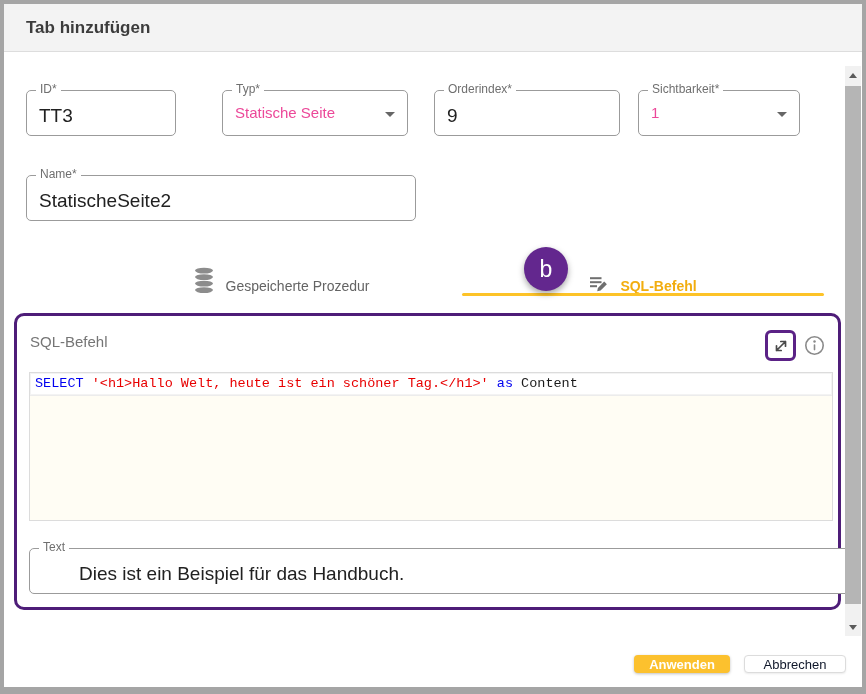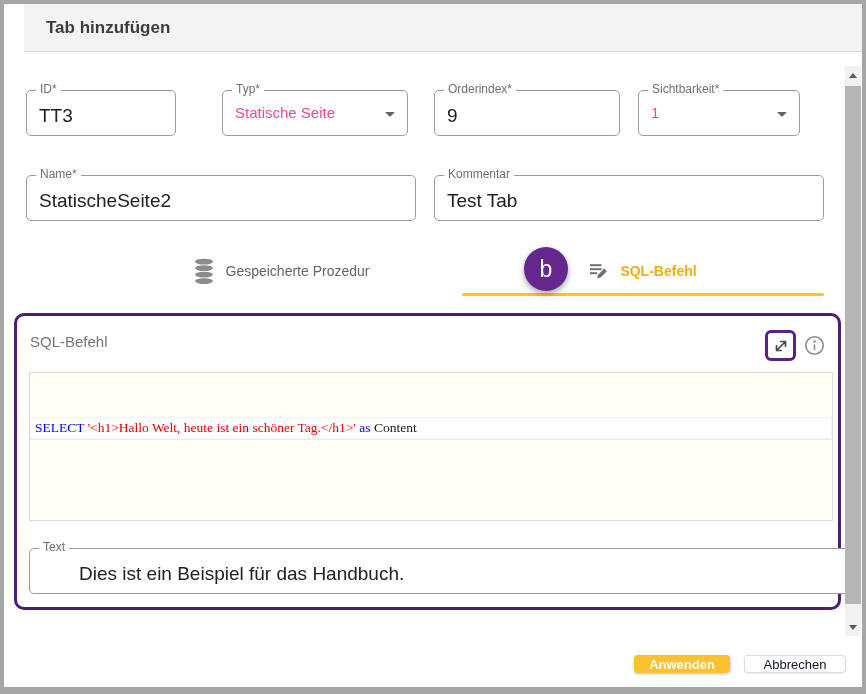--- a/index.html
+++ b/index.html
@@ -4,46 +4,46 @@
 <style>
   html,body{margin:0;padding:0;background:#fff;}
   *{box-sizing:border-box;}
   .window{
     position:relative;width:866px;height:694px;
     border:4px solid #a5a5a5;border-bottom-width:7px;
     background:#fff;overflow:hidden;
     font-family:"Liberation Sans","DejaVu Sans",sans-serif;
   }
   
-  .header{position:absolute;left:0;top:0;right:0;height:48px;background:#f3f3f3;border-bottom:1px solid #dddddd;margin-left:20px;}
+  .header{position:absolute;left:0;top:0;right:0;height:48px;background:#f3f3f3;border-bottom:1px solid #dddddd;}
   .header .title{position:absolute;left:22px;top:0;line-height:48px;font-size:17px;font-weight:bold;color:#3c3c3c;}
   
   .tf{position:absolute;height:46px;border:1px solid #9b9b9b;border-radius:5px;background:#fff;}
   .tf>label{position:absolute;top:-9px;left:9px;font-size:12px;color:#6f6f6f;background:#fff;padding:0 4px;line-height:14px;white-space:nowrap;}
   .tf input{border:0;outline:0;background:transparent;width:100%;height:100%;padding:6px 12px 0;font-size:19px;color:#212121;font-family:inherit;}
   .tf .val{display:block;padding:13px 12px 0;font-size:15px;color:#ec4899;white-space:nowrap;overflow:hidden;}
   .tf .caret{position:absolute;right:12px;top:21px;width:0;height:0;border-left:5px solid transparent;border-right:5px solid transparent;border-top:5px solid #666;}
   
   .tabs{position:absolute;left:96px;top:244px;width:724px;height:46px;display:flex;}
-  .tab{flex:1;display:flex;align-items:center;justify-content:center;gap:11px;cursor:pointer;}
+  .tab{flex:1;display:flex;align-items:flex-end;justify-content:center;gap:11px;cursor:pointer;}
   .tab .tlabel{font-size:14px;font-weight:500;color:#646464;}
   .tab.active .tlabel{color:#f2ad0e;font-weight:bold;}
   .tab-underline{position:absolute;left:458px;top:289px;width:362px;height:3px;background:#fdc328;border-radius:2px;}
   .badge{position:absolute;left:520px;top:243px;width:44px;height:44px;border-radius:50%;
     background:#63278e;color:#fff;font-size:23px;display:flex;align-items:center;justify-content:center;
     box-shadow:0 3px 6px rgba(0,0,0,.35);z-index:5;}
   
   .sql-panel{position:absolute;left:10px;top:309px;width:827px;height:297px;border:3px solid #4e1d78;border-radius:10px;background:#fff;}
   .sql-panel .plabel{position:absolute;left:13px;top:17px;font-size:15px;color:#757575;}
   .expand-btn{position:absolute;left:748px;top:14px;width:31px;height:31px;border:3px solid #5b2286;border-radius:6px;
     display:flex;align-items:center;justify-content:center;cursor:pointer;background:#fff;}
   .info-btn{position:absolute;left:787px;top:19px;width:21px;height:21px;cursor:pointer;}
   .editor{position:absolute;left:12px;top:56px;width:804px;height:149px;border:1px solid #dcdcdc;background:#fffdf4;cursor:text;}
   .code-line{height:23px;line-height:22px;background:#fff;border-bottom:1px solid #ececec;box-shadow:inset 0 0 0 1px #f3f3f3;
-    font-family:Liberation Serif, serif;font-size:13.5px;padding-left:5px;white-space:pre;color:#1a1a1a;margin-top:44px;}
+    font-family:Liberation Mono, monospace;font-size:13.5px;padding-left:5px;white-space:pre;color:#1a1a1a;}
   .tok-kw{color:#0000f0;}
   .tok-str{color:#e80000;}
   .tok-id{color:#1a1a1a;}
   
   .btn{position:absolute;top:651px;height:18px;border-radius:4px;font-size:13px;font-family:inherit;
     display:flex;align-items:center;justify-content:center;cursor:pointer;}
   .btn-apply{left:630px;width:96px;background:#fcc12e;color:#fff;font-weight:bold;border:0;box-shadow:0 1px 3px rgba(0,0,0,.25);}
   .btn-cancel{left:740px;width:102px;background:#fff;color:#0f172a;border:1px solid #dcdcdc;box-shadow:0 1px 2px rgba(0,0,0,.08);}
   
   .scrollbar{position:absolute;left:841px;top:62px;width:16px;height:570px;background:#f1f1f1;}
@@ -78,24 +78,20 @@
   </div>
   <div class="tf" style="left:634px;top:86px;width:162px;">
     <label>Sichtbarkeit*</label>
     <span class="val">1</span>
     <span class="caret"></span>
   </div>
 
   <div class="tf" style="left:22px;top:171px;width:390px;">
     <label>Name*</label>
     <input value="StatischeSeite2" style="">
-  </div>
-  <div class="tf" style="left:430px;top:171px;width:390px;">
-    <label>Kommentar</label>
-    <input value="Test Tab" style="">
   </div>
 
   <div class="tabs">
     <div class="tab">
       <svg width="22" height="27" viewBox="0 0 22 27">
         <g fill="#8c8c8c">
           <ellipse cx="11" cy="3.6" rx="9" ry="2.9"></ellipse>
           <ellipse cx="11" cy="10.1" rx="9" ry="2.9"></ellipse>
           <ellipse cx="11" cy="16.6" rx="9" ry="2.9"></ellipse>
           <ellipse cx="11" cy="23.1" rx="9" ry="2.9"></ellipse>

